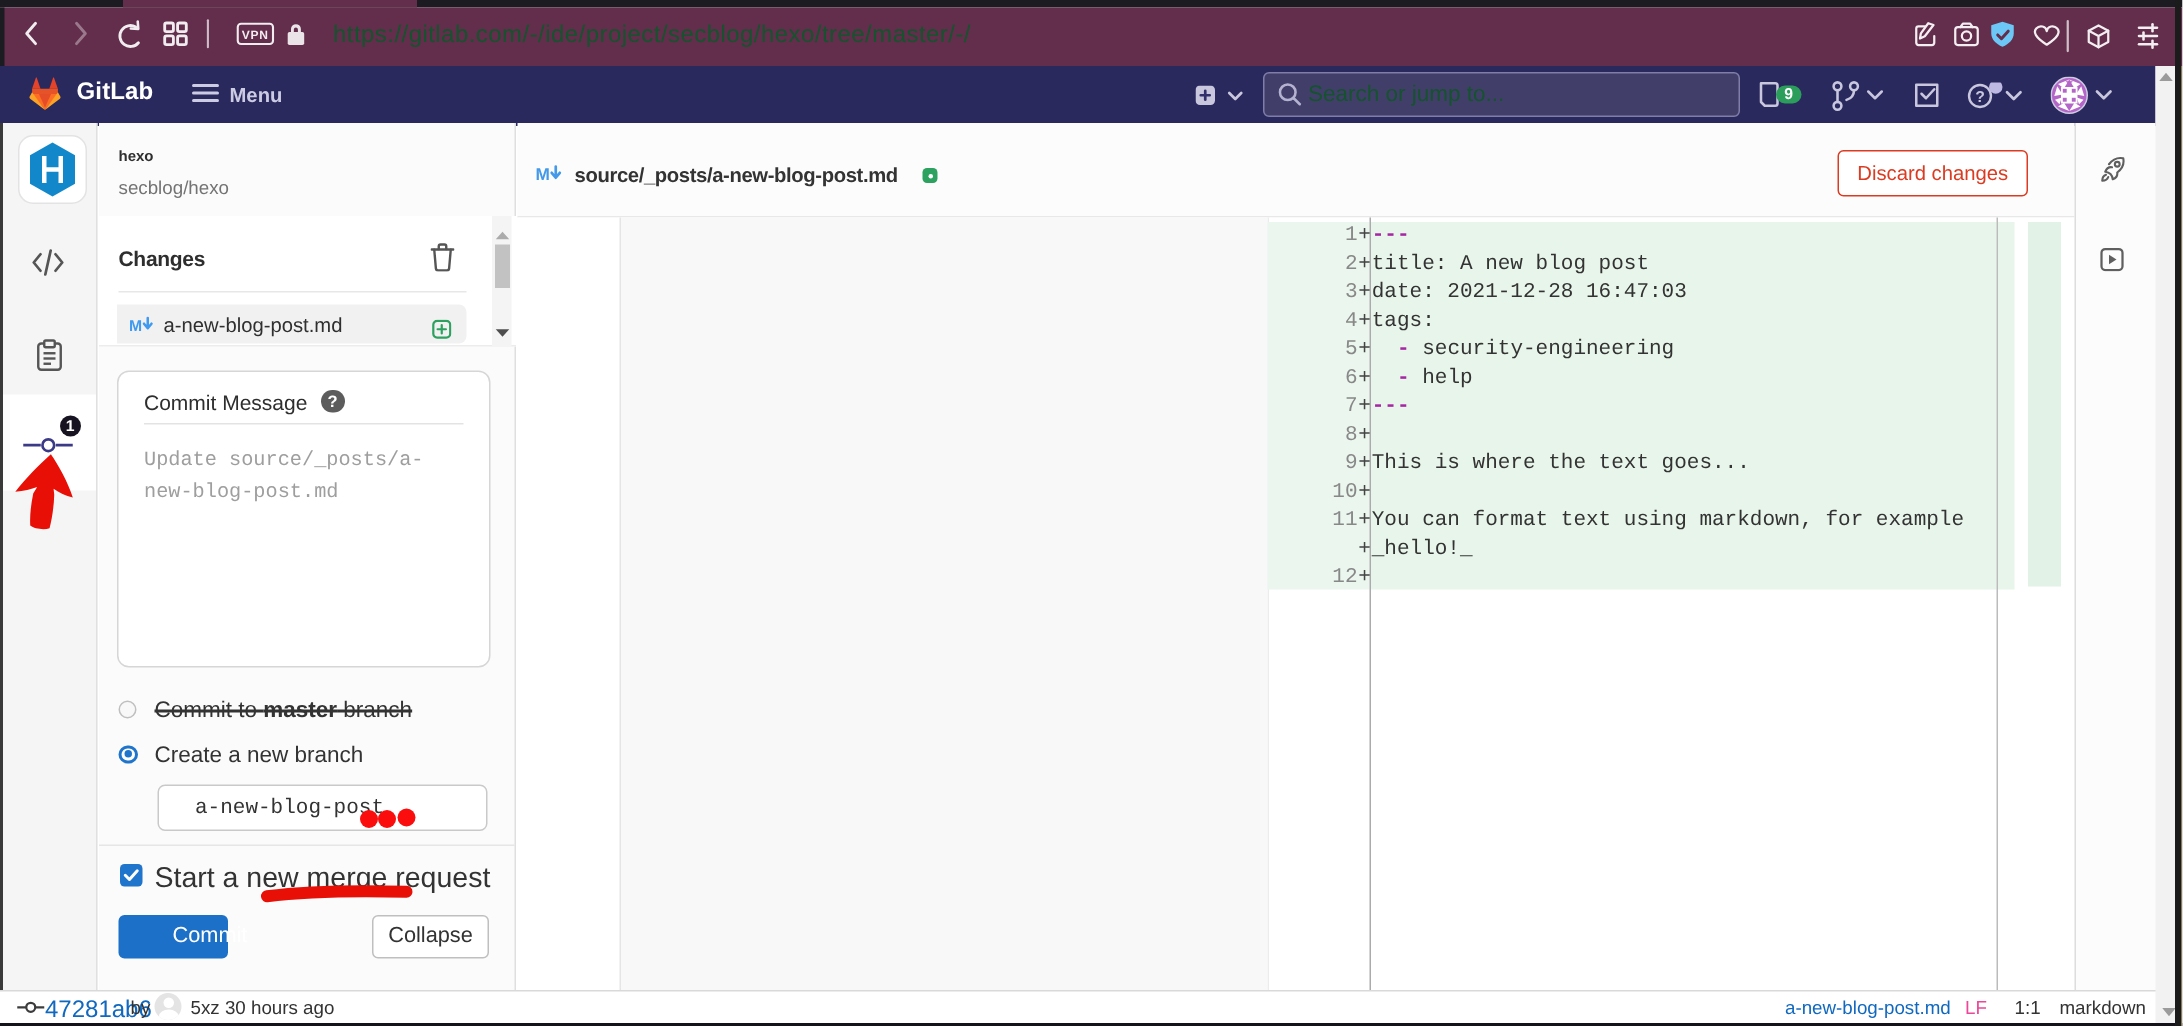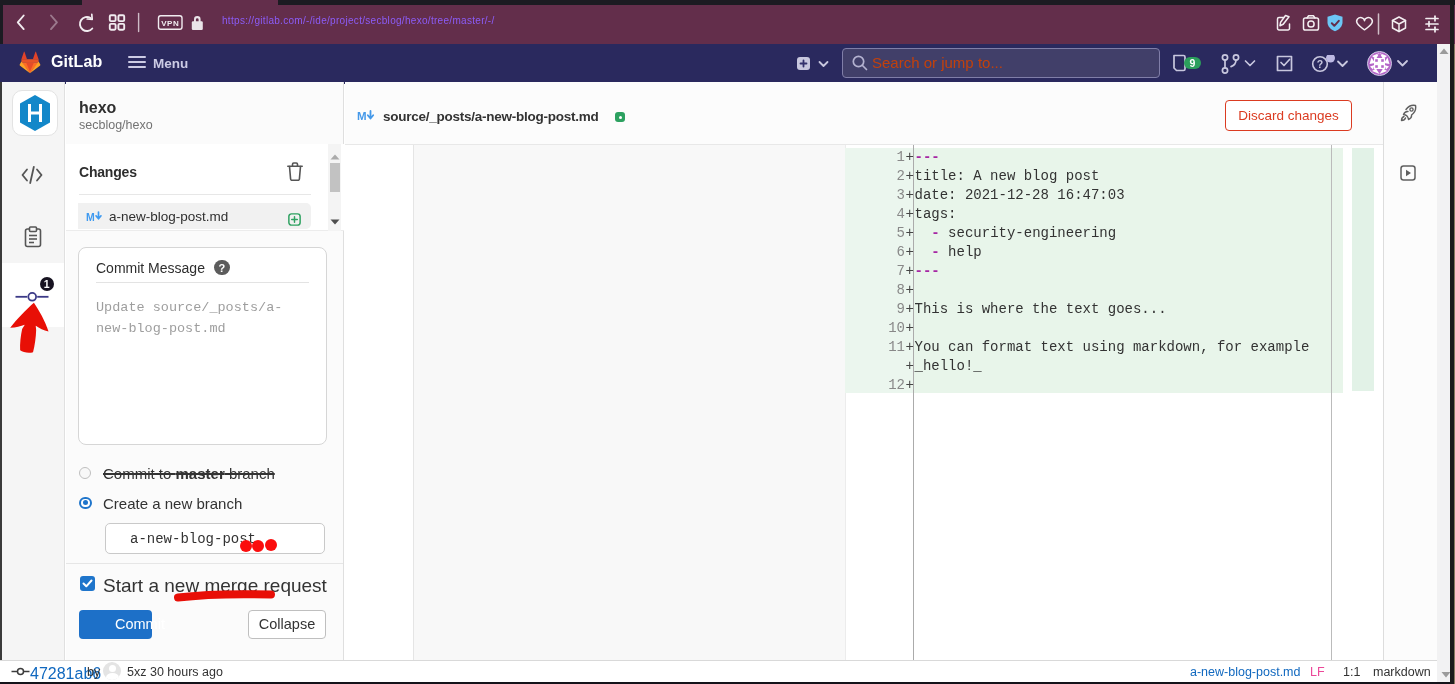--- a/index.html
+++ b/index.html
@@ -26,21 +26,21 @@
     <rect x="118.4" y="18.9" width="5.8" height="5.8" rx="1.2"></rect>
     <line x1="138.6" y1="8.5" x2="138.6" y2="26.5" stroke-width="1.4" opacity="0.75"></line>
     <rect x="158.5" y="10.8" width="23.5" height="13.5" rx="2.2" stroke-width="1.4"></rect>
   </g>
   <text x="170.2" y="21.3" fill="#f1ecf0" font-size="8px" font-weight="bold" text-anchor="middle" font-family="Liberation Sans" letter-spacing="0.5">VPN</text>
   <g fill="#eae4e9">
     <rect x="191.8" y="16.3" width="11" height="8.7" rx="1.2"></rect>
     <path d="M194 17 v-2.6 a3.3 3.3 0 0 1 6.6 0 V17 h-2 v-2.4 a1.35 1.35 0 0 0 -2.7 0 V17 Z"></path>
   </g>
 </svg>
-<div class="abs" style="left:222px;top:14.5px;font-size:10px;color:#8b5cf6;letter-spacing:0.3px;">https://gitlab.com/-/ide/project/secblog/hexo/tree/master/-/</div>
+<div class="abs" style="left:222px;top:14.5px;font-size:16px;color:#14532d;letter-spacing:0.3px;">https://gitlab.com/-/ide/project/secblog/hexo/tree/master/-/</div>
 <svg class="abs" style="left:1265px;top:5px;" width="185" height="39" viewBox="0 0 185 39">
   <g stroke="#f3eef1" stroke-width="1.5" fill="none" stroke-linecap="round" stroke-linejoin="round">
     <path d="M18.5 12.5 h-4.5 a1.5 1.5 0 0 0 -1.5 1.5 v9.5 a1.5 1.5 0 0 0 1.5 1.5 h9 a1.5 1.5 0 0 0 1.5 -1.5 v-4.5"></path>
     <path d="M20.5 10.5 l3.5 1.2 l-5.8 7.5 l-3.2 1.5 l0.6 -3.5 Z"></path>
     <rect x="38.5" y="13" width="15" height="12" rx="1.8"></rect>
     <circle cx="46" cy="19" r="3.1"></circle>
     <path d="M42 13 l1.6 -2.3 h4.8 l1.6 2.3"></path>
     <path d="M92.5 14 c2.4 -2.7 6.6 -1.4 7 1.7 c0.4 -3.1 4.6 -4.4 7 -1.7 c2.1 2.4 0.8 5.7 -7 10.8 c-7.8 -5.1 -9.1 -8.4 -7 -10.8 Z"></path>
     <line x1="113.5" y1="9" x2="113.5" y2="29" stroke-width="1.5" opacity="0.75"></line>
     <path d="M127.5 15.5 l6.5 -3.5 l6.5 3.5 v7.5 l-6.5 3.5 l-6.5 -3.5 Z"></path>
@@ -82,21 +82,21 @@
 <svg class="abs" style="left:797px;top:57px;" width="32" height="14" viewBox="0 0 32 14">
   <rect x="0" y="0" width="13" height="13" rx="3" fill="#c8c7de"></rect>
   <path d="M6.5 3.5 v6 M3.5 6.5 h6" stroke="#33316b" stroke-width="1.8" stroke-linecap="round"></path>
   <path d="M22.5 5 l4 4 l4 -4" stroke="#c8c7de" stroke-width="1.8" fill="none" stroke-linecap="round" stroke-linejoin="round"></path>
 </svg>
 <div class="abs" style="left:842px;top:47.5px;width:318px;height:30px;background:#413f69;border:1px solid #807ea8;border-radius:4px;"></div>
 <svg class="abs" style="left:851px;top:54px;" width="18" height="18" viewBox="0 0 18 18">
   <circle cx="7.5" cy="7.5" r="5.2" stroke="#b4b2d0" stroke-width="1.7" fill="none"></circle>
   <line x1="11.5" y1="11.5" x2="15.5" y2="15.5" stroke="#b4b2d0" stroke-width="1.7" stroke-linecap="round"></line>
 </svg>
-<div class="abs" style="left:872px;top:54px;font-size:15px;color:#c2410c;text-align:center;">Search or jump to...</div>
+<div class="abs" style="left:872px;top:54px;font-size:15px;color:#14532d;text-align:center;">Search or jump to...</div>
 <svg class="abs" style="left:1172px;top:52px;" width="90" height="24" viewBox="0 0 90 24">
   <path d="M2 3.5 h9.5 a1.5 1.5 0 0 1 1.5 1.5 v12 a1.5 1.5 0 0 1 -1.5 1.5 H4.5 L2 16 Z" stroke="#c8c7de" stroke-width="1.7" fill="none" stroke-linejoin="round"></path>
   <g stroke="#c8c7de" stroke-width="1.7" fill="none" stroke-linecap="round" stroke-linejoin="round">
     <circle cx="53" cy="5.5" r="2.6"></circle>
     <circle cx="53" cy="18.5" r="2.6"></circle>
     <circle cx="64" cy="5.5" r="2.6"></circle>
     <path d="M53 8.1 V15.9 M64 8.1 c0 4 -2 5.5 -5 6.5"></path>
     <path d="M73.5 9 l4.5 4.5 l4.5 -4.5"></path>
   </g>
 </svg>
@@ -162,21 +162,21 @@
     <line x1="0.5" y1="5.8" x2="12.2" y2="5.8"></line>
     <line x1="22.2" y1="5.8" x2="33.5" y2="5.8"></line>
   </g>
 </svg>
 <div class="abs" style="left:39.5px;top:276.5px;width:14.5px;height:14.5px;background:#171321;border-radius:50%;color:#fff;font-size:10.5px;font-weight:bold;text-align:center;line-height:15px;">1</div>
 <svg class="abs" style="left:8px;top:301px;" width="48" height="56" viewBox="0 0 48 56">
   <path transform="rotate(8 22 26)" d="M22.5 1.5 C16 9 8 20 2.5 29.5 C8 28.5 13 26.5 16.5 24.5 L14.5 29 C14 36 14.2 44 15.5 50.5 C18.5 52.3 25 52.3 28.5 50.5 C29.3 43.5 29.3 35 28.5 28 L27.5 24 C31.5 26 36 27.5 41 28 C36.5 18.5 28.5 8 22.5 1.5 Z" fill="#e80f06"></path>
 </svg>
 
 <div class="abs" id="panel" style="left:66px;top:82px;width:278px;height:578px;background:#fbfbfb;border-right:1px solid #dfdfdf;"></div>
-<div class="abs" style="left:79px;top:99px;font-size:16px;font-weight:bold;color:#2f2f2f;">hexo</div>
+<div class="abs" style="left:79px;top:99px;font-size:10px;font-weight:bold;color:#2f2f2f;">hexo</div>
 <div class="abs" style="left:79px;top:117.5px;font-size:12.5px;color:#737373;">secblog/hexo</div>
 <div class="abs" style="left:66px;top:144px;width:278px;height:87px;background:#fff;border-bottom:1px solid #ececec;"></div>
 <div class="abs" style="left:79px;top:164px;font-size:14px;font-weight:bold;color:#2e2e2e;letter-spacing:-0.2px;">Changes</div>
 <svg class="abs" style="left:287px;top:162px;" width="16" height="19" viewBox="0 0 16 19">
   <g stroke="#555" stroke-width="1.6" fill="none" stroke-linecap="round">
     <path d="M2.5 4.5 L3.6 17 a1.5 1.5 0 0 0 1.5 1.3 h5.8 a1.5 1.5 0 0 0 1.5 -1.3 L13.5 4.5"></path>
     <line x1="0.8" y1="4.3" x2="15.2" y2="4.3"></line>
     <path d="M5.5 4 V2.2 a1.2 1.2 0 0 1 1.2 -1.2 h2.6 a1.2 1.2 0 0 1 1.2 1.2 V4"></path>
   </g>
 </svg>

